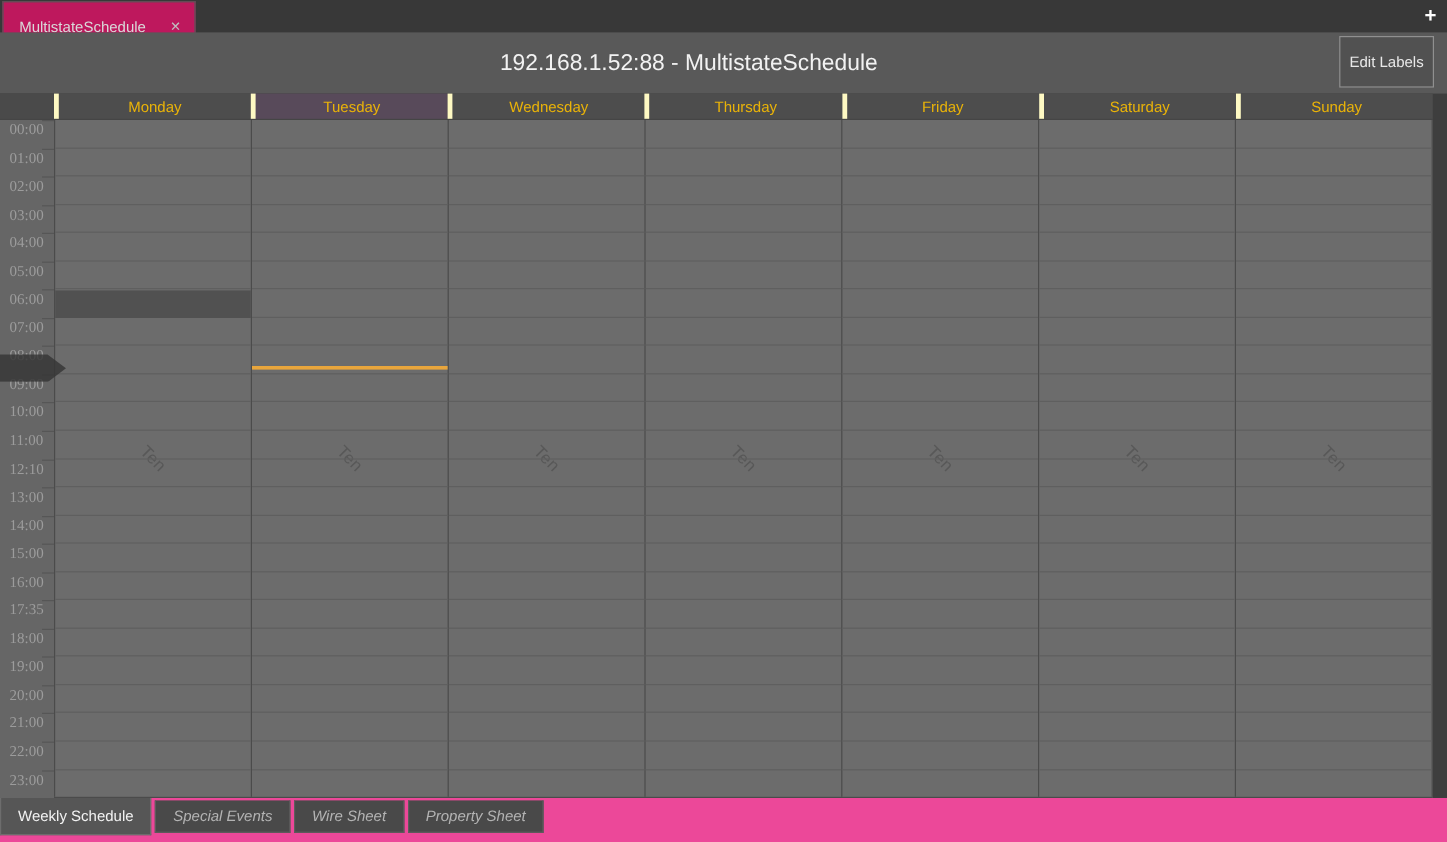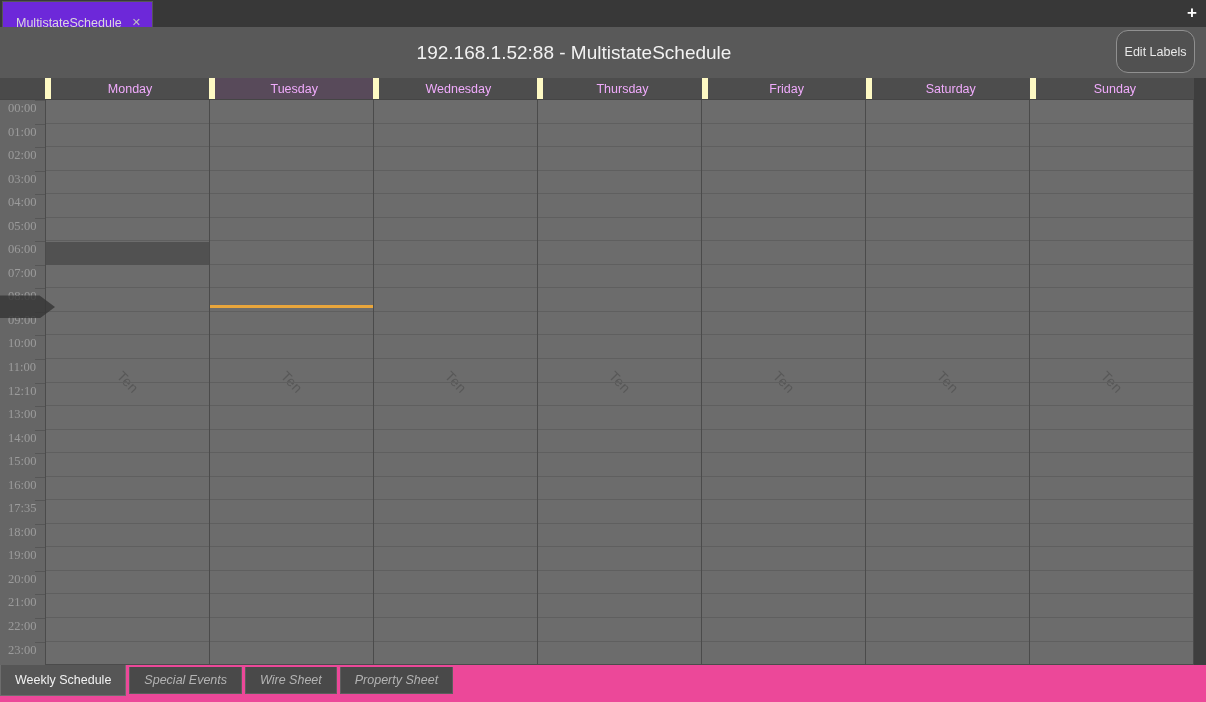--- a/index.html
+++ b/index.html
@@ -2,43 +2,43 @@
 <html><head>
 <meta charset="utf-8">
 <style>
   * { margin:0; padding:0; box-sizing:border-box; }
   html,body { background:#2f2f2f; }
   body { font-family:"Liberation Sans","DejaVu Sans",sans-serif; }
   .app { position:relative; width:1206px; height:702px; background:#3e3e3e; overflow:hidden; }
 
   
   .topbar { position:absolute; top:0; left:0; width:100%; height:27px; background:#383838; }
-  .toptab { position:absolute; left:2px; top:1px; height:42px; background:#6d28d9;
+  .toptab { position:absolute; left:2px; top:1px; height:42px; background:#be185d;
             border:1px solid #565656; border-bottom:none; display:flex; align-items:center;
-            gap:10px; padding:0 11px 0 13px; font-size:12.5px; color:#d9d9d9; cursor:default; }
+            gap:20px; padding:0 11px 0 13px; font-size:12.5px; color:#d9d9d9; cursor:default; }
   .toptab .close { font-size:11px; color:#c0c0c0; font-weight:bold; cursor:pointer; }
   .plusbtn { position:absolute; right:9px; top:3px; font-size:17px; line-height:20px;
              color:#ffffff; font-weight:bold; cursor:pointer; }
 
   
   .header { position:absolute; top:27px; left:0; width:100%; height:51px; background:#595959; }
   .header .title { position:absolute; left:0; right:88px; top:0; height:51px; display:flex;
                    align-items:center; justify-content:center; font-size:19px; color:#f2f2f2;padding-left:30px; }
   .editbtn { position:absolute; right:11px; top:3px; width:79px; height:43px; background:#515151;
-             border:1px solid #909090; border-radius:12px; color:#e9e9e9; font-size:12.5px;
+             border:1px solid #909090; border-radius:0; color:#e9e9e9; font-size:12.5px;
              display:flex; align-items:center; justify-content:center; cursor:pointer; }
 
   
   .calendar { position:absolute; left:0; top:78px; width:1194px; height:587px;
               display:flex; flex-direction:column; }
   .cal-top { height:22px; display:flex; background:#4d4d4d; border-bottom:1px solid #454545; }
   .corner { width:45px; background:#4a4a4a; }
   .day-headers { flex:1; display:flex; }
   .day-header { flex:1; display:flex; align-items:center; justify-content:center;
-                font-size:12.5px; color:#f0abfc; border-left:6px solid #fef9c3; cursor:default; }
+                font-size:12.5px; color:#eab308; border-left:4px solid #fef9c3; cursor:default; }
   .day-header.selected { background:#584a5a; }
   .cal-body { flex:1; display:flex; position:relative; }
   .gutter { width:45px; background:#666666; position:relative; display:flex; flex-direction:column; }
   .gutter-row { flex:1; position:relative;font-family:Liberation Serif, serif; }
   .gutter-row .tlabel { position:absolute; left:8px; top:1px; font-size:12.5px; color:#9c9c9c; }
   .gutter-row .tick { position:absolute; right:0; top:0; width:10px; height:1px; background:#565656; }
   .arrow { position:absolute; left:0; width:55px; height:23px; background:rgba(54,54,54,0.82);
            clip-path:polygon(0 0,72% 0,100% 50%,72% 100%,0 100%); z-index:4; }
   .cols { flex:1; display:flex; background:#6c6c6c; border-bottom:1px solid #4b4b4b; }
   .day-col { flex:1; display:flex; flex-direction:column; position:relative;

